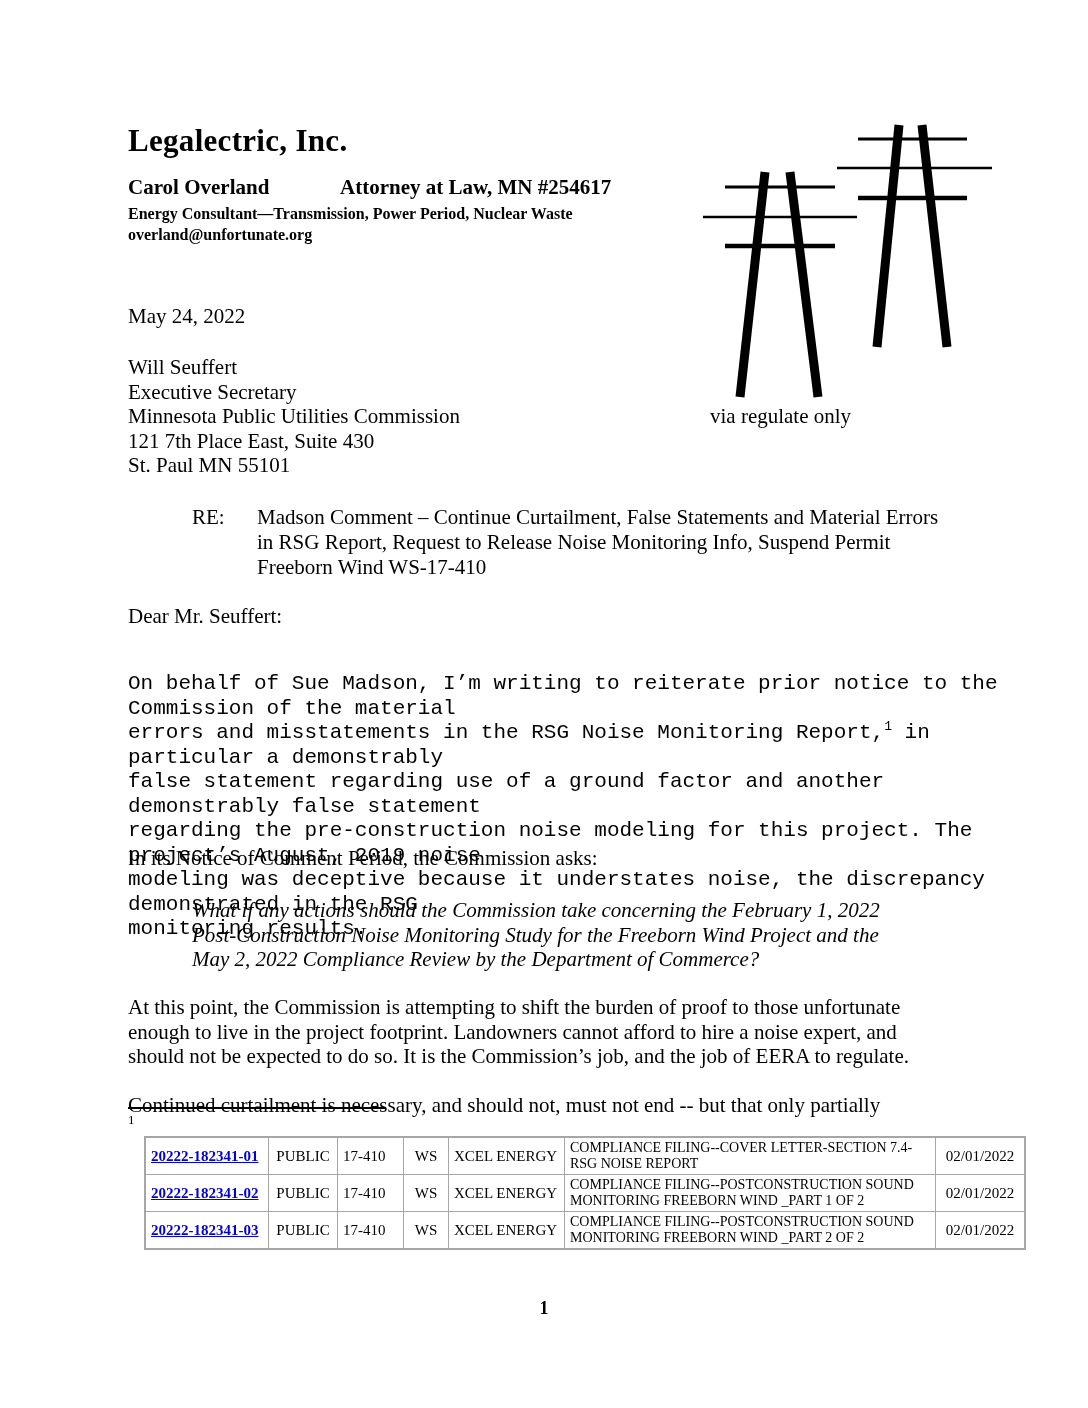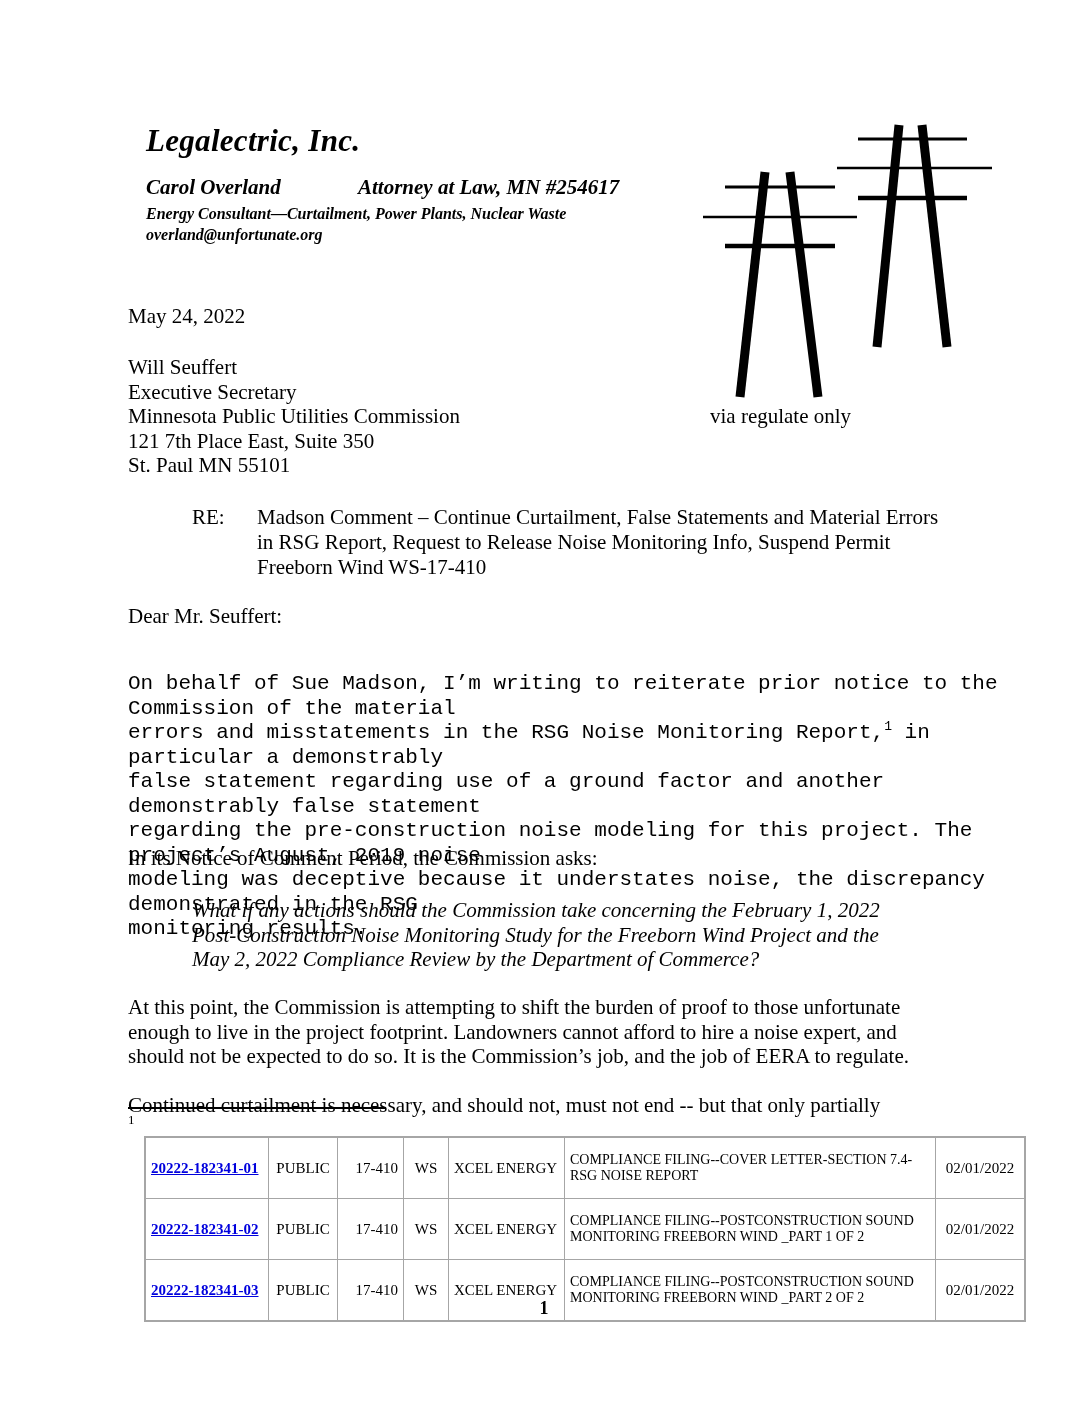--- a/index.html
+++ b/index.html
@@ -5,21 +5,21 @@
   html, body { margin:0; padding:0; }
   body {
     width:1088px; height:1408px; position:relative;
     background:#ffffff; color:#000000;
     font-family:"Liberation Serif", serif;
   }
   .abs { position:absolute; }
   .pre { white-space:pre-line; }
 
   
-  .letterhead { left:146px; top:124px; width:560px;font-style:italic; }
+  .letterhead { left:128px; top:124px; width:560px; }
   .company { font-size:31px; font-weight:bold; line-height:33px; margin:0; letter-spacing:0.3px; }
   .name-line { margin-top:19px; font-size:21px; font-weight:bold; line-height:22px; }
   .name-line .name { display:inline-block; width:212px; }
   .tagline { margin-top:6px; font-size:16px; font-weight:bold; line-height:20px; }
   .email { font-size:16px; font-weight:bold; line-height:21px; }
   .lh-address { margin-top:15px; font-size:14px; line-height:20px; }
 
   
   .logo { left:690px; top:112px; }
 
@@ -38,39 +38,39 @@
   .para3 { left:128px; top:974px; width:900px; }
   .para4 { left:128px; top:1072px; width:900px; }
   sup.fn-ref { font-size:13px; vertical-align:super; line-height:0; }
 
   
   .fn-rule { left:128px; top:1107px; width:258px; height:2px; background:#000; }
   .fn-marker { left:128px; top:1112px; font-size:13px; }
   .fn-table { left:144px; top:1136px; border-collapse:collapse; table-layout:fixed; width:806px;
               font-size:15px; }
   .fn-table { border:2px solid #a6a6a6; }
-  .fn-table td { border:1px solid #a6a6a6; padding:12px 5px; height:36px; vertical-align:middle;
+  .fn-table td { border:1px solid #a6a6a6; padding:0 5px; height:36px; vertical-align:middle;
                  overflow:hidden; }
   .col-id { width:112px; } .col-access { width:58px; text-align:center; }
-  .col-docket { width:55px; text-align:right; } .col-type { width:34px; text-align:center; }
+  .col-docket { width:55px; text-align:left; } .col-type { width:34px; text-align:center; }
   .col-party { width:105px; } .col-desc { width:360px; font-size:14px; line-height:16px; }
   .col-date { width:78px; text-align:center; }
   .doc-link { color:#0000dd; font-weight:bold; text-decoration:underline; }
 
   .page-number { left:0; right:0; top:1298px; text-align:center; font-size:18px; font-weight:bold; }
 </style>
 </head>
 <body>
 
 <div class="abs letterhead">
   <h1 class="company">Legalectric, Inc.</h1>
   <div class="name-line">
     <span class="name">Carol Overland</span><span>Attorney at Law, MN #254617</span>
   </div>
-  <div class="tagline">Energy Consultant—Curtailment, Power Plants, Nuclear Waste</div>
+  <div class="tagline">Energy Consultant—Transmission, Power Period, Nuclear Waste</div>
   <div class="email">overland@unfortunate.org</div>
 </div>
 
 <svg class="abs logo" width="312" height="290" viewBox="0 0 312 290" aria-hidden="true">
 
   <line x1="75" y1="60" x2="50" y2="285" stroke="#000" stroke-width="9"></line>
   <line x1="100" y1="60" x2="128" y2="285" stroke="#000" stroke-width="9"></line>
   <line x1="35" y1="75" x2="145" y2="75" stroke="#000" stroke-width="3"></line>
   <line x1="13" y1="105" x2="167" y2="105" stroke="#000" stroke-width="2.5"></line>
   <line x1="35" y1="134" x2="145" y2="134" stroke="#000" stroke-width="4.5"></line>
@@ -81,21 +81,21 @@
   <line x1="147" y1="56" x2="302" y2="56" stroke="#000" stroke-width="2.5"></line>
   <line x1="168" y1="86" x2="277" y2="86" stroke="#000" stroke-width="4.5"></line>
 </svg>
 
 <div class="abs body-text date-line">May 24, 2022</div>
 
 <div class="abs body-text recipient-wrap">
   <div class="pre">Will Seuffert
 Executive Secretary
 Minnesota Public Utilities Commission
-121 7th Place East, Suite 350
+121 7th Place East, Suite 430
 St. Paul MN 55101</div>
   <span class="via-note">via regulate only</span>
 </div>
 
 <div class="abs body-text re-block">
   <div class="re-label">RE:</div>
   <div class="re-text pre">Madson Comment – Continue Curtailment, False Statements and Material Errors
 in RSG Report, Request to Release Noise Monitoring Info, Suspend Permit
 Freeborn Wind WS-17-410</div>
 </div>

